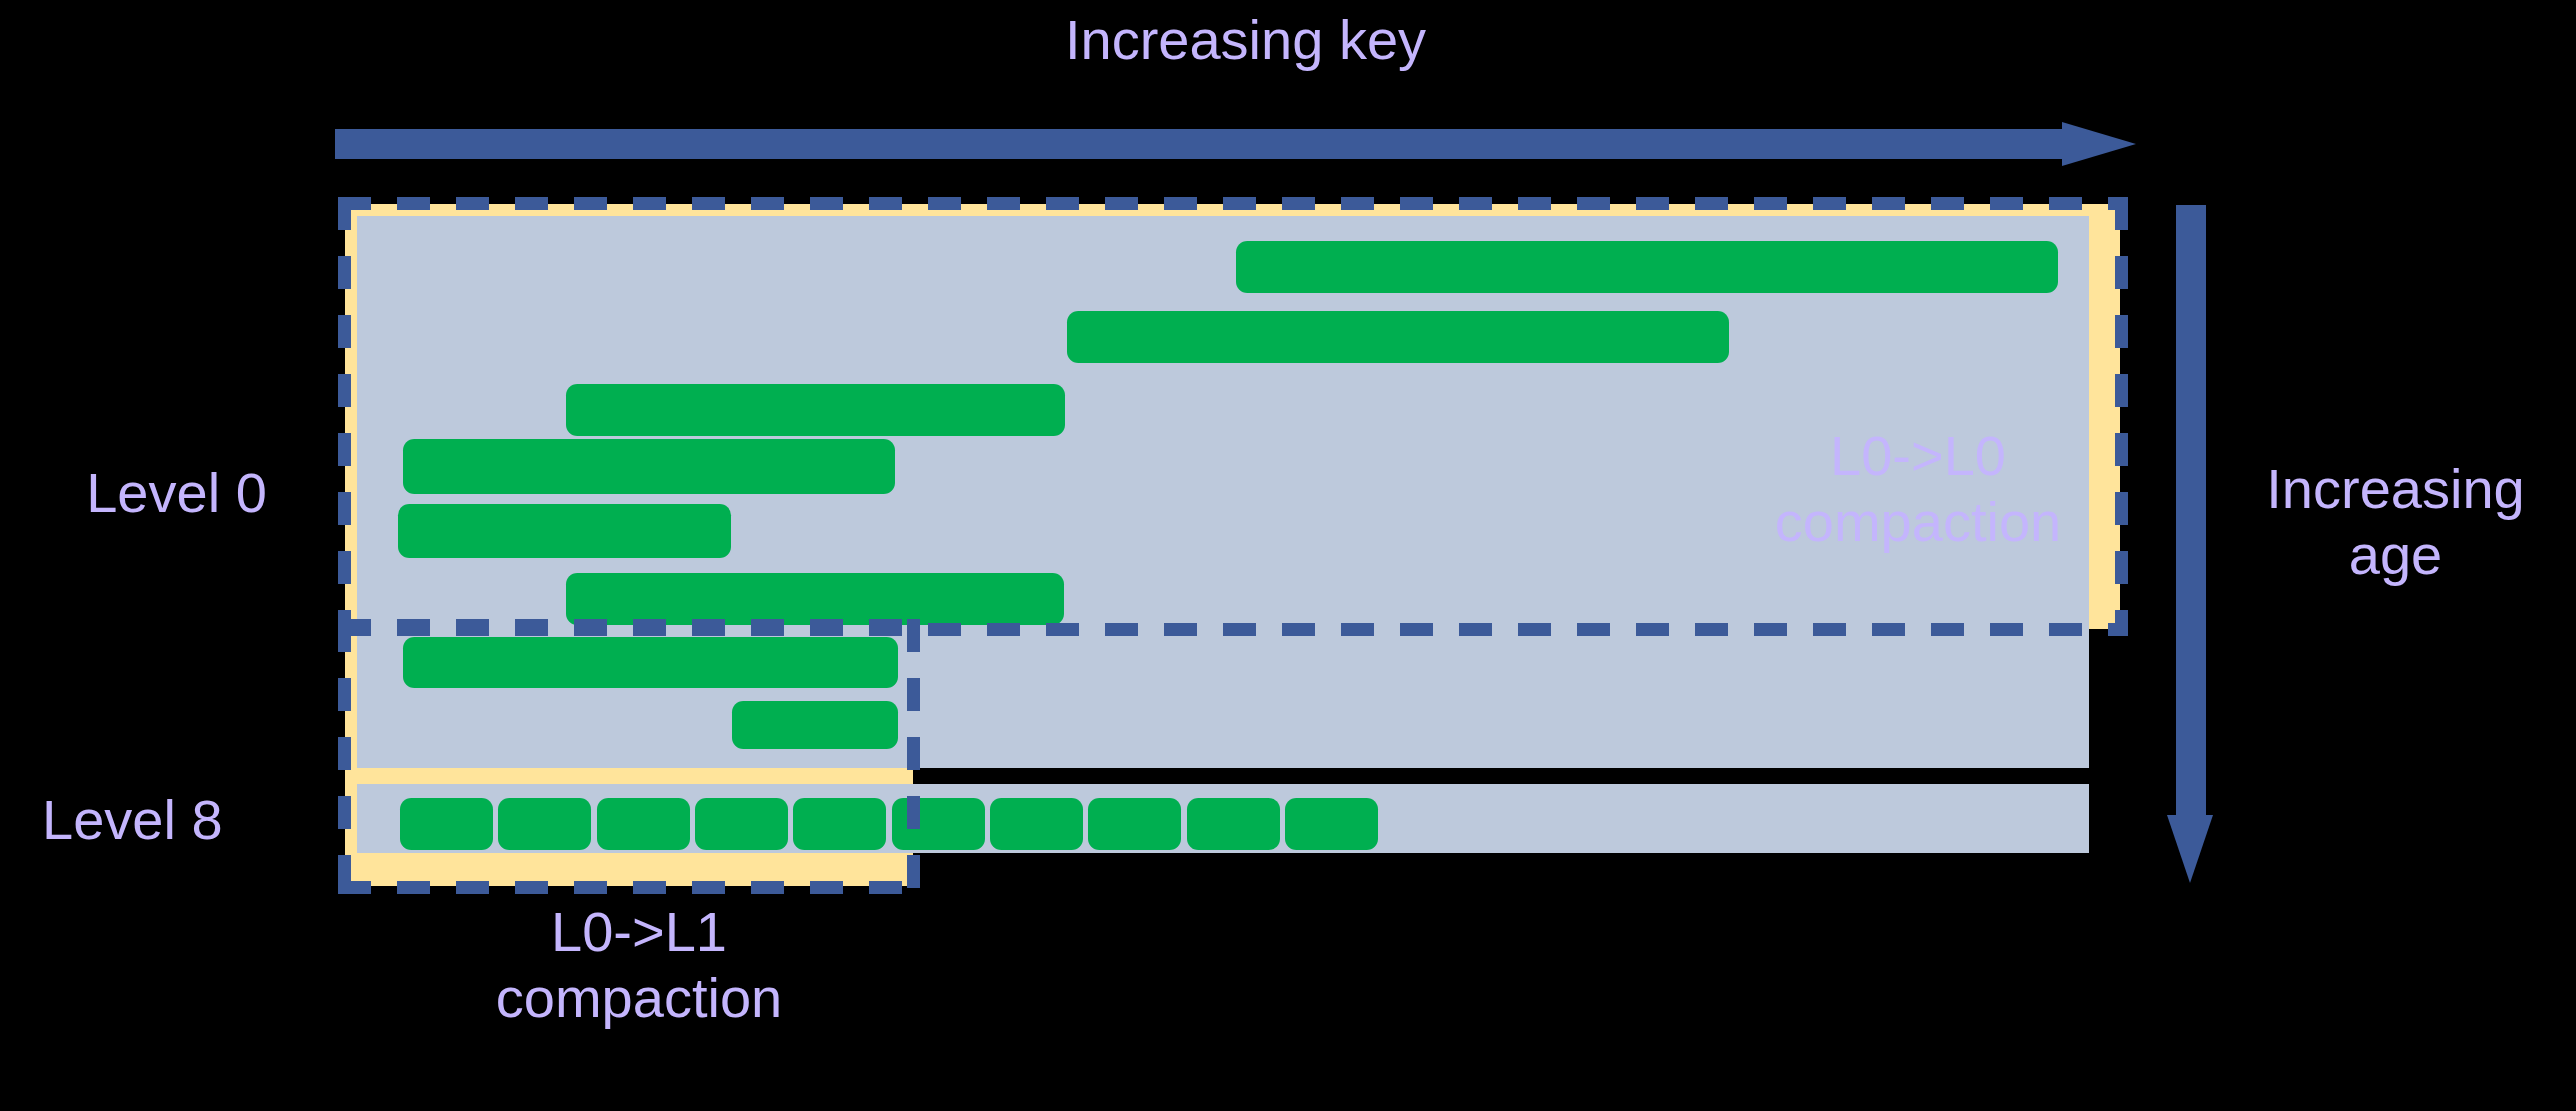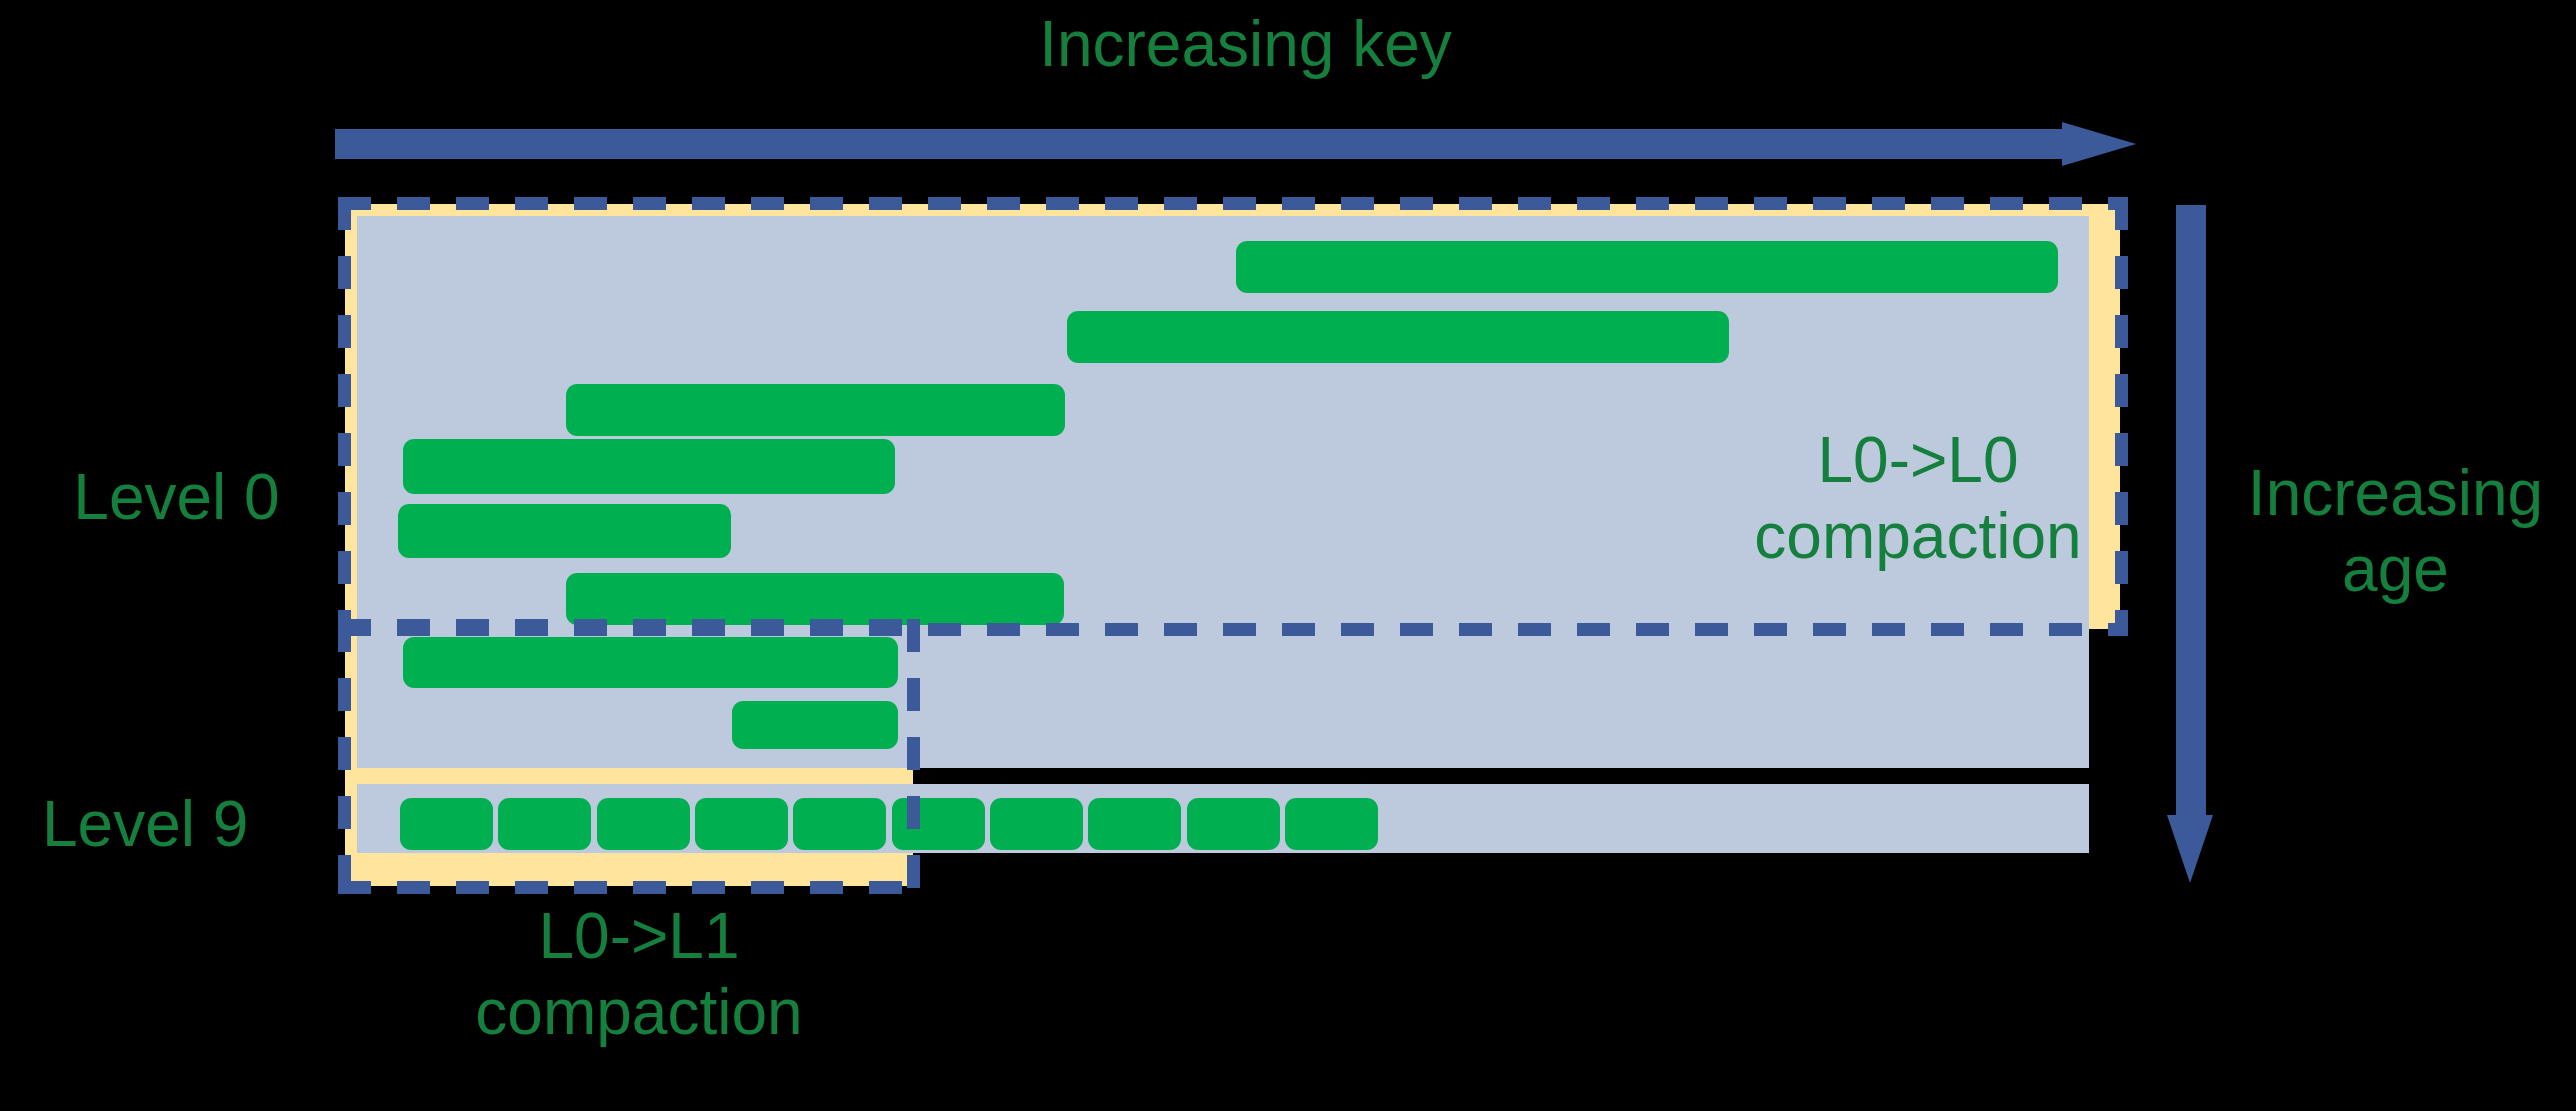--- a/index.html
+++ b/index.html
@@ -3,21 +3,21 @@
 <meta charset="utf-8">
 <title>LSM Compaction Diagram</title>
 <style>
   html,body{margin:0;padding:0;background:#000;}
   body{width:2576px;height:1111px;position:relative;overflow:hidden;
        font-family:"Liberation Sans","DejaVu Sans",sans-serif;}
   .stage{position:absolute;left:0;top:0;width:2576px;height:1111px;}
   .abs{position:absolute;}
 
   
-  .lbl{color:#15803d;font-size:64px;line-height:1.18;white-space:pre;}
+  .lbl{color:#c4b5fd;font-size:56px;line-height:1.18;white-space:pre;}
   .lbl.ctr{text-align:center;}
 
   
   .hArrow{left:335px;top:122px;width:1801px;height:44px;}
   .hArrow .shaft{position:absolute;left:0;top:7px;width:1735px;height:30px;background:#3C5A99;}
   .hArrow .head{position:absolute;left:1727px;top:0;width:0;height:0;
        border-top:22px solid transparent;border-bottom:22px solid transparent;
        border-left:74px solid #3C5A99;}
 
   
@@ -74,21 +74,21 @@
   </div>
   <div class="abs lbl ctr keyTxt">Increasing key</div>
 
   <div class="abs vArrow">
     <div class="shaft"></div>
     <div class="head"></div>
   </div>
   <div class="abs lbl ctr ageTxt">Increasing<br>age</div>
 
   <div class="abs lbl lvl0">Level 0</div>
-  <div class="abs lbl lvl1">Level 9</div>
+  <div class="abs lbl lvl1">Level 8</div>
 
   <div class="abs yellowL0"></div>
   <div class="abs yellowL1"></div>
   <div class="abs grayL0"></div>
   <div class="abs sepL"></div>
   <div class="abs sep"></div>
   <div class="abs grayL1"></div>
 
   <div id="l0bars">
       <div class="bar" style="left: 1236px; top: 241px; width: 822px; height: 52px;"></div>

